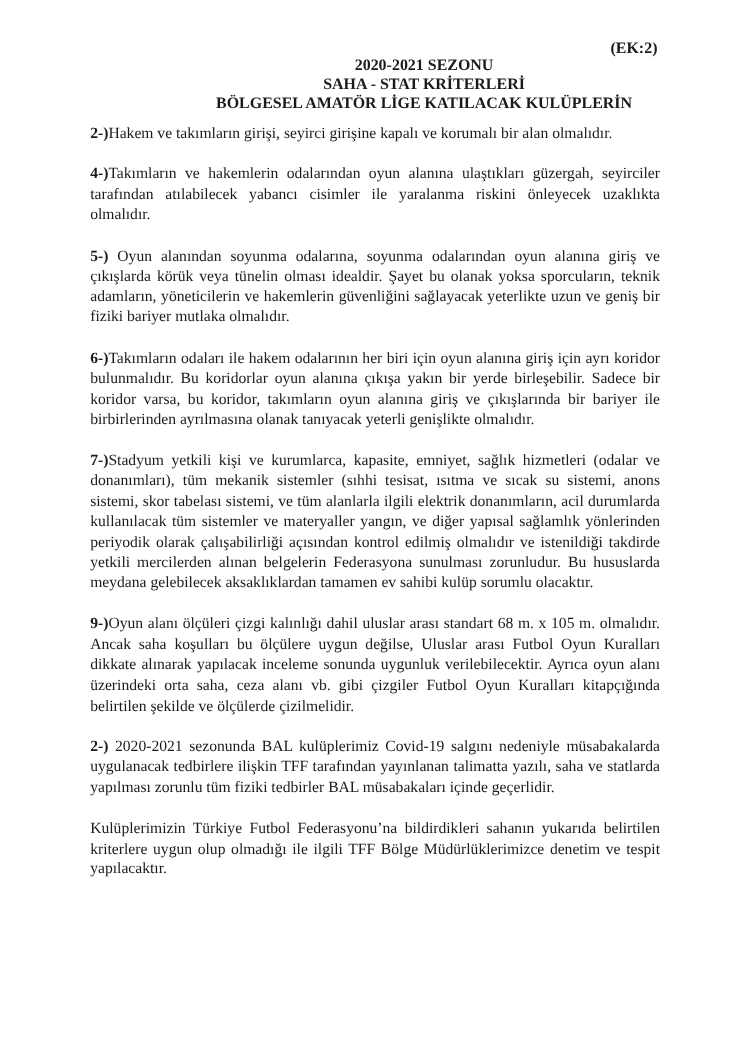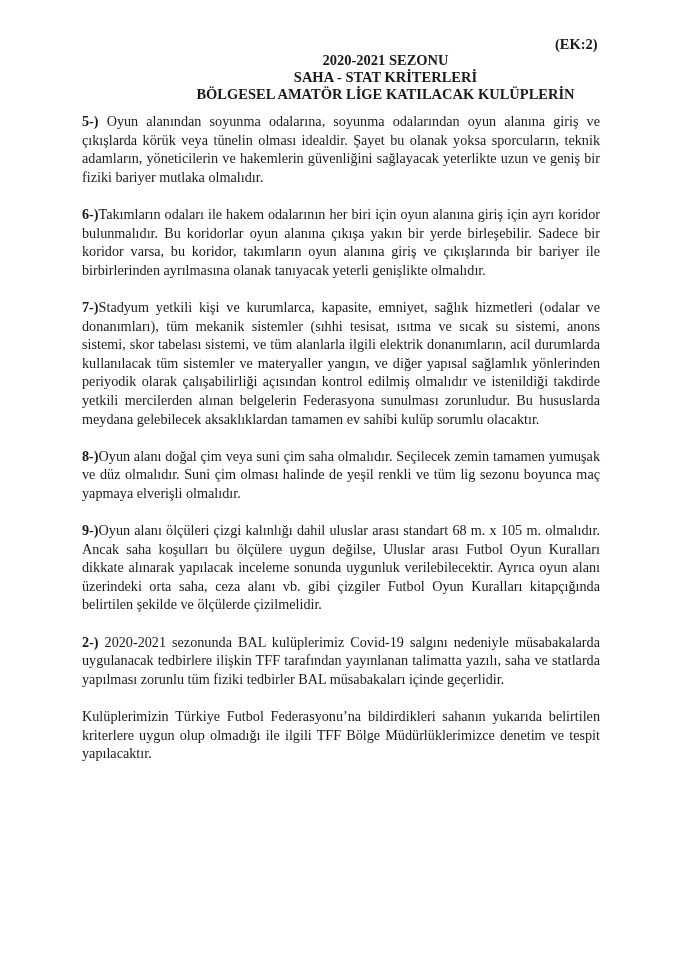--- a/index.html
+++ b/index.html
@@ -29,21 +29,22 @@
 <div class="page">
   <div class="annex">(EK:2)</div>
 
   <div class="titles">
     <div>2020-2021 SEZONU</div>
     <div>SAHA - STAT KRİTERLERİ</div>
     <div>BÖLGESEL AMATÖR LİGE KATILACAK KULÜPLERİN</div>
   </div>
 
   <div class="body">
+    <p class="para"><span class="num">2-)</span><span>Hakem ve takımların girişi, seyirci girişine kapalı ve korumalı bir alan olmalıdır.</span></p>
+    <p class="para"><span class="num">4-)</span><span>Takımların ve hakemlerin odalarından oyun alanına ulaştıkları güzergah, seyirciler tarafından atılabilecek yabancı cisimler ile yaralanma riskini önleyecek uzaklıkta olmalıdır.</span></p>
     <p class="para"><span class="num">5-)</span><span> Oyun alanından soyunma odalarına, soyunma odalarından oyun alanına giriş ve çıkışlarda körük veya tünelin olması idealdir. Şayet bu olanak yoksa sporcuların, teknik adamların, yöneticilerin ve hakemlerin güvenliğini sağlayacak yeterlikte uzun ve geniş bir fiziki bariyer mutlaka olmalıdır.</span></p>
     <p class="para"><span class="num">6-)</span><span>Takımların odaları ile hakem odalarının her biri için oyun alanına giriş için ayrı koridor bulunmalıdır. Bu koridorlar oyun alanına çıkışa yakın bir yerde birleşebilir. Sadece bir koridor varsa, bu koridor, takımların oyun alanına giriş ve çıkışlarında bir bariyer ile birbirlerinden ayrılmasına olanak tanıyacak yeterli genişlikte olmalıdır.</span></p>
     <p class="para"><span class="num">7-)</span><span>Stadyum yetkili kişi ve kurumlarca, kapasite, emniyet, sağlık hizmetleri (odalar ve donanımları), tüm mekanik sistemler (sıhhi tesisat, ısıtma ve sıcak su sistemi, anons sistemi, skor tabelası sistemi, ve tüm alanlarla ilgili elektrik donanımların, acil durumlarda kullanılacak tüm sistemler ve materyaller yangın, ve diğer yapısal sağlamlık yönlerinden periyodik olarak çalışabilirliği açısından kontrol edilmiş olmalıdır ve istenildiği takdirde yetkili mercilerden alınan belgelerin Federasyona sunulması zorunludur. Bu hususlarda meydana gelebilecek aksaklıklardan tamamen ev sahibi kulüp sorumlu olacaktır.</span></p>
-    <p class="para"><span class="num">8-)</span><span>Oyun alanı doğal çim veya suni çim saha olmalıdır. Seçilecek zemin tamamen yumuşak ve düz olmalıdır.  Suni çim olması halinde de yeşil renkli ve tüm lig sezonu boyunca maç yapmaya elverişli olmalıdır.</span></p>
     <p class="para"><span class="num">9-)</span><span>Oyun alanı ölçüleri çizgi kalınlığı dahil uluslar arası standart 68 m. x 105 m. olmalıdır. Ancak saha koşulları bu ölçülere uygun değilse, Uluslar arası Futbol Oyun Kuralları dikkate alınarak yapılacak inceleme sonunda uygunluk verilebilecektir. Ayrıca oyun alanı üzerindeki orta saha, ceza alanı vb. gibi çizgiler Futbol Oyun Kuralları kitapçığında belirtilen şekilde ve ölçülerde çizilmelidir.</span></p>
     <p class="para"><span class="num">2-)</span><span> 2020-2021 sezonunda BAL kulüplerimiz Covid-19 salgını nedeniyle müsabakalarda uygulanacak tedbirlere ilişkin TFF tarafından yayınlanan talimatta yazılı, saha ve statlarda yapılması zorunlu tüm fiziki tedbirler BAL müsabakaları içinde geçerlidir.</span></p>
     <p class="para">Kulüplerimizin Türkiye Futbol Federasyonu’na bildirdikleri sahanın yukarıda belirtilen kriterlere uygun olup olmadığı ile ilgili TFF Bölge Müdürlüklerimizce denetim ve tespit yapılacaktır.</p>
   </div>
 </div>
 
 </body></html>

